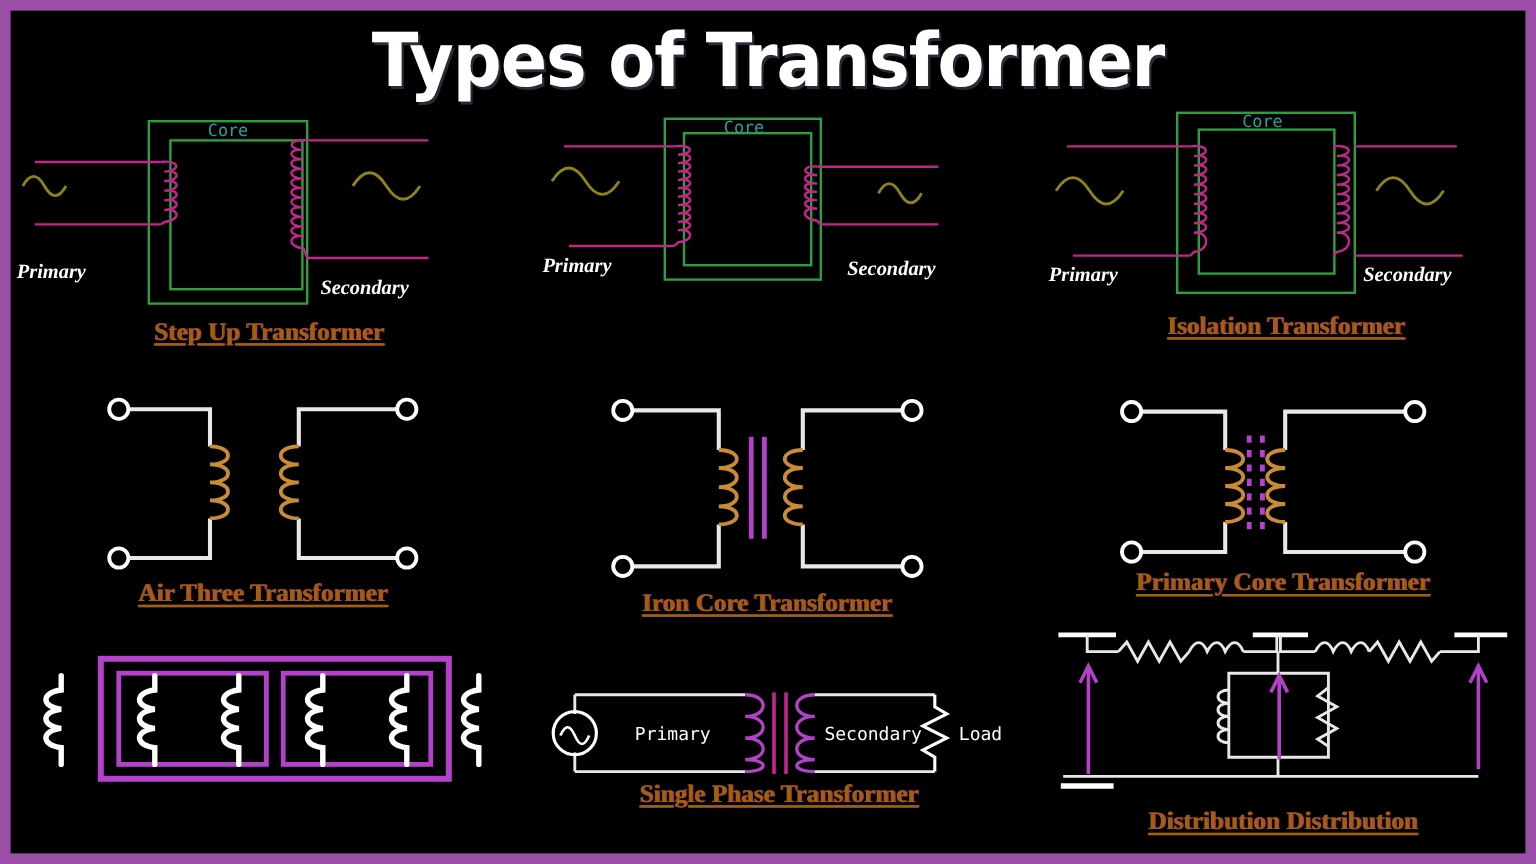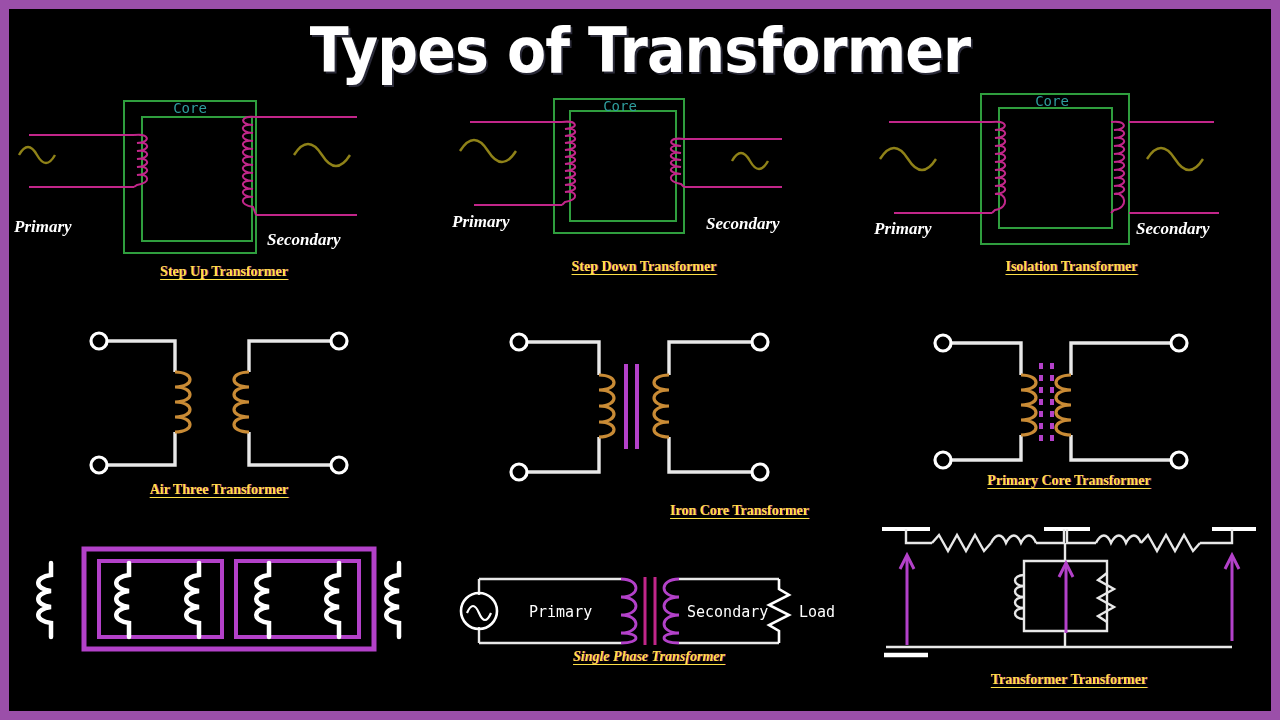--- a/index.html
+++ b/index.html
@@ -14,21 +14,21 @@
     font-weight:bold;font-size:62px;line-height:72px;color:#ffffff;
     letter-spacing:-1px;
     transform:scaleX(0.92);
     text-shadow:2px 2px 0 #2a2a38;
   }
 
   .cell{position:absolute;}
   .cap{
     position:absolute;left:0;width:100%;text-align:center;
     font-family:"Liberation Serif","DejaVu Serif",serif;
-    font-weight:bold;font-size:14px;color:#fde047;
+    font-weight:bold;font-size:21px;color:#a16207;
     text-decoration:underline;text-underline-offset:3px;
     text-shadow:1px 0 0 #b0306a;
     white-space:nowrap;
   }
   svg{display:block;overflow:visible;}
   .lbl-ps{
     font-family:"Liberation Serif","DejaVu Serif",serif;
     font-style:italic;font-weight:bold;font-size:17px;fill:#ffffff;
   }
   .lbl-core{
@@ -100,21 +100,20 @@
 
       <line x1="250" y1="50" x2="348" y2="50" stroke="#c2268a" stroke-width="2"></line>
       <line x1="250" y1="98" x2="348" y2="98" stroke="#c2268a" stroke-width="2"></line>
       <g fill="none" stroke="#c2268a" stroke-width="2">
         <path d="M250,50 C235,48 232,56 247,57 C235,55 232,63 247,64 C235,62 232,70 247,71
                  C235,69 232,77 247,78 C235,76 232,84 247,85 C235,83 232,93 247,95 L250,98"></path>
       </g>
       <path d="M298,72 q9,-16 18,0 q9,16 18,0" fill="none" stroke="#8f8218" stroke-width="2.4"></path>
       <text class="lbl-ps" x="272" y="140">Secondary</text>
     </svg>
-    <div class="cap" style="top:170px;">Step Down Transformer</div>
   </div>
 
   <div class="cell" style="left:855px;top:80px;width:415px;height:190px;">
     <svg width="415" height="160" viewBox="0 0 415 160">
       <rect x="117" y="5" width="148" height="150" fill="none" stroke="#2f9e3e" stroke-width="2"></rect>
       <rect x="135" y="19" width="113" height="120" fill="none" stroke="#2f9e3e" stroke-width="2"></rect>
       <text class="lbl-core" x="188" y="17" text-anchor="middle">Core</text>
 
       <line x1="25" y1="33" x2="128" y2="33" stroke="#c2268a" stroke-width="2"></line>
       <line x1="30" y1="124" x2="128" y2="124" stroke="#c2268a" stroke-width="2"></line>
@@ -181,21 +180,21 @@
       <g stroke="#c98b35" stroke-width="3.2" fill="none">
         <path d="M200,48 C180,48 180,63 200,63 C180,63 180,79 200,79 C180,79 180,95 200,95 C180,95 180,110 200,110"></path>
       </g>
       <line x1="157" y1="37" x2="157" y2="122" stroke="#b341c9" stroke-width="4"></line>
       <line x1="168" y1="37" x2="168" y2="122" stroke="#b341c9" stroke-width="4"></line>
       <circle cx="50" cy="15" r="8" fill="#000" stroke="#ffffff" stroke-width="3.2"></circle>
       <circle cx="291" cy="15" r="8" fill="#000" stroke="#ffffff" stroke-width="3.2"></circle>
       <circle cx="50" cy="145" r="8" fill="#000" stroke="#ffffff" stroke-width="3.2"></circle>
       <circle cx="291" cy="145" r="8" fill="#000" stroke="#ffffff" stroke-width="3.2"></circle>
     </svg>
-    <div class="cap" style="top:176px;text-align:right;">Iron Core Transformer</div>
+    <div class="cap" style="top:163px;">Iron Core Transformer</div>
   </div>
 
   <div class="cell" style="left:890px;top:318px;width:340px;height:190px;">
     <svg width="340" height="150" viewBox="0 0 340 150">
       <g stroke="#e8e8e8" stroke-width="3.4" fill="none">
         <path d="M52,16 L122,16 L122,48"></path>
         <path d="M122,108 L122,133 L52,133"></path>
       </g>
       <g stroke="#c98b35" stroke-width="3.2" fill="none">
         <path d="M122,48 C142,48 142,63 122,63 C142,63 142,78 122,78 C142,78 142,93 122,93 C142,93 142,108 122,108"></path>
@@ -258,21 +257,21 @@
       <g stroke="#e8e8e8" stroke-width="2.4" fill="none">
         <path d="M230,14 L330,14"></path>
         <path d="M230,78 L330,78"></path>
       </g>
       <text class="lbl-mono" x="238" y="52">Secondary</text>
       <g stroke="#ffffff" stroke-width="2.6" fill="none">
         <path d="M330,14 L330,24 L340,30 L320,40 L340,50 L320,60 L330,66 L330,78"></path>
       </g>
       <text class="lbl-mono" x="350" y="52">Load</text>
     </svg>
-    <div class="cap" style="top:84px;font-style:italic;">Single Phase Transformer</div>
+    <div class="cap" style="top:84px;">Single Phase Transformer</div>
   </div>
 
   <div class="cell" style="left:855px;top:508px;width:410px;height:190px;">
     <svg width="410" height="155" viewBox="0 0 410 155">
 
       <g stroke="#ffffff" stroke-width="4" fill="none">
         <path d="M18,12 L66,12"></path>
         <path d="M180,12 L226,12"></path>
         <path d="M348,12 L392,12"></path>
       </g>
@@ -312,17 +311,17 @@
 
       <g stroke="#b341c9" stroke-width="3" fill="none">
         <path d="M43,128 L43,40"></path>
         <path d="M36,52 L43,38 L50,52"></path>
         <path d="M202,116 L202,48"></path>
         <path d="M195,60 L202,46 L209,60"></path>
         <path d="M368,124 L368,40"></path>
         <path d="M361,52 L368,38 L375,52"></path>
       </g>
     </svg>
-    <div class="cap" style="top:155px;">Transformer Transformer</div>
+    <div class="cap" style="top:155px;">Distribution Distribution</div>
   </div>
 
 </div>
 </div>
 
 </body></html>

